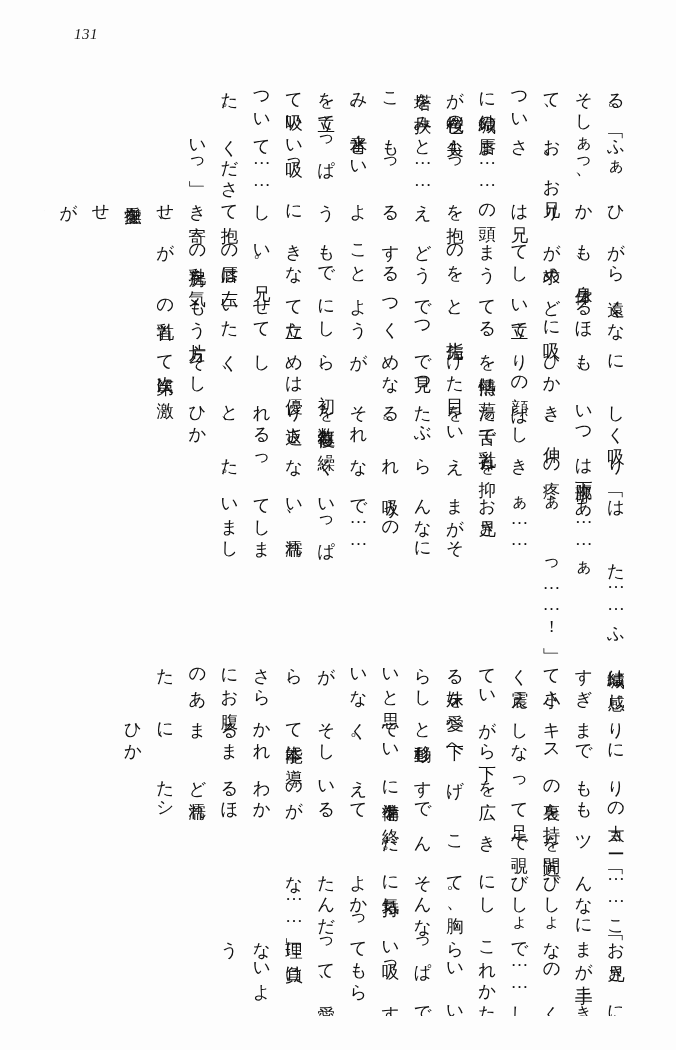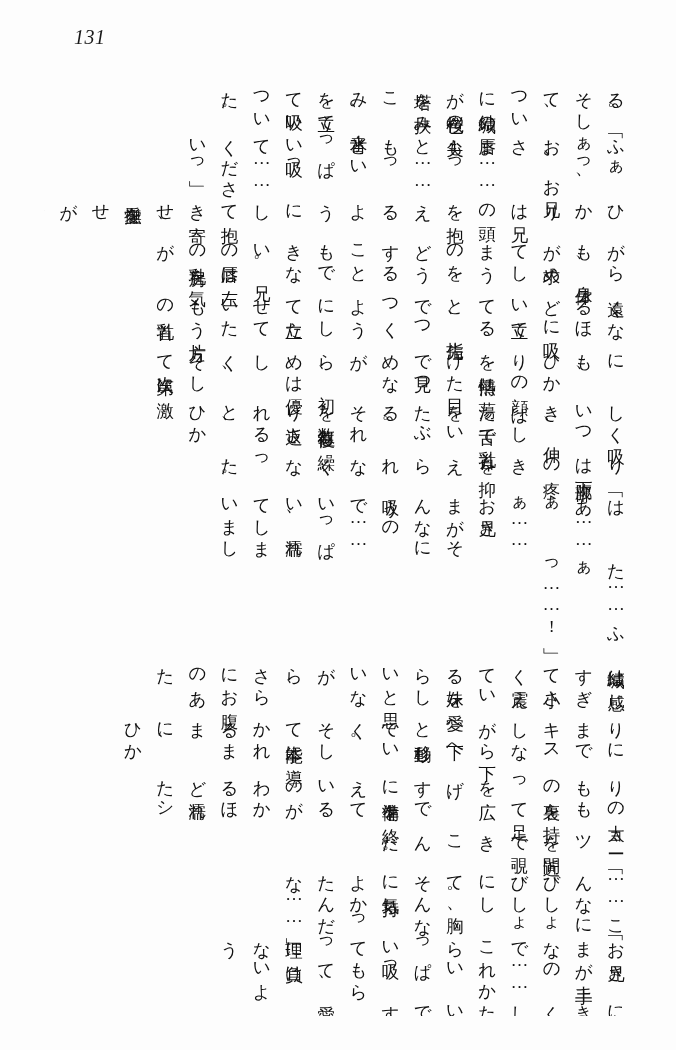--- a/index.html
+++ b/index.html
@@ -18,21 +18,21 @@
     position: relative;
     width: 676px;
     height: 1050px;
     background: #fdfdfd;
     box-sizing: border-box;
   }
   .page-number {
     position: absolute;
     top: 26px;
     left: 74px;
-    font-size: 20px;
+    font-size: 15px;
     font-style: italic;
     font-family: "Liberation Serif", serif;
     letter-spacing: 0.5px;
     color: #1a1a1a;
   }
   .body-text {
     position: absolute;
     top: 62px;
     right: 44px;
     left: 44px;

